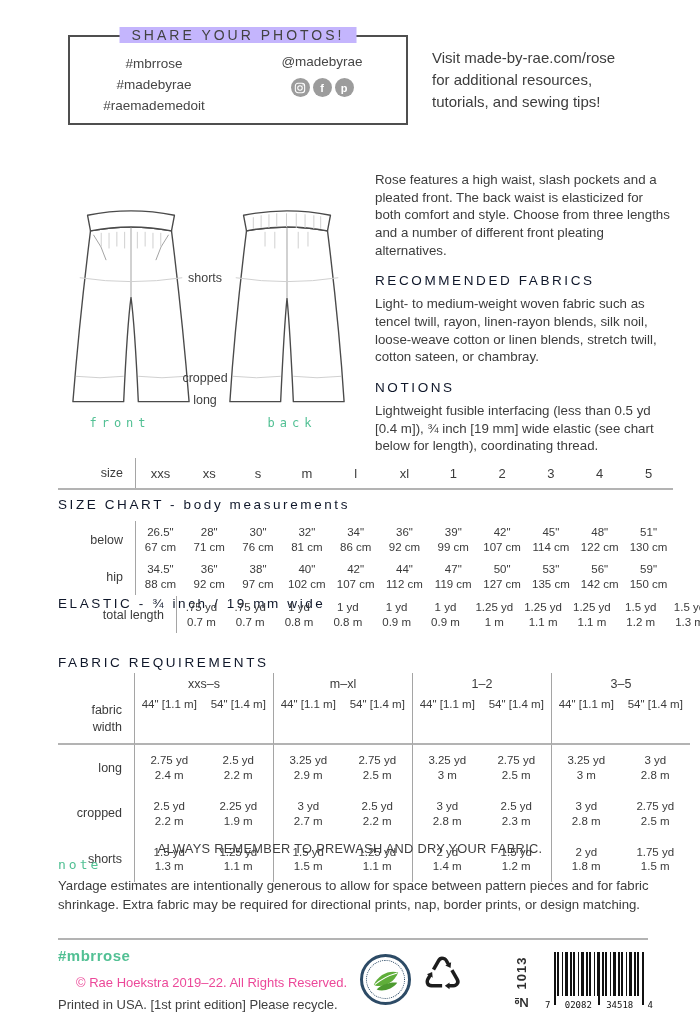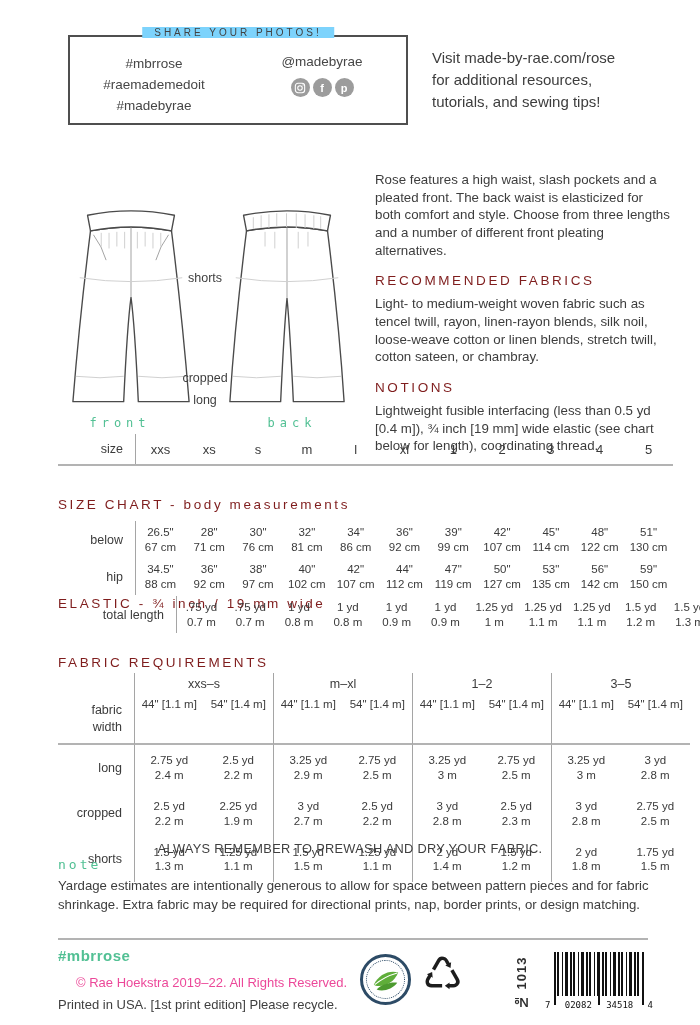--- a/index.html
+++ b/index.html
@@ -5,22 +5,22 @@
   * { margin:0; padding:0; box-sizing:border-box; }
   html,body { background:#fff; }
   .page {
     position:relative; width:700px; height:1025px; background:#fff; overflow:hidden;
     font-family:"Liberation Sans", sans-serif; color:#3d3d3d;
   }
   
   .share-box { position:absolute; left:68px; top:35px; width:340px; height:90px;
     border:2px solid #4f4f4f; }
   .share-title { position:absolute; top:-10px; left:50%; transform:translateX(-50%);
-    background:#7dd3fc; padding:0 12px; white-space:nowrap;
-    font-size:10px; letter-spacing:3px; color:#424242; }
+    background:#c4b5fd; padding:0 12px; white-space:nowrap;
+    font-size:14px; letter-spacing:3px; color:#424242; }
   .share-cols { display:flex; height:100%; padding-top:17px; }
   .share-cols > div { flex:1; text-align:center; }
   .hashtags { font-size:13.5px; line-height:1.55; color:#464646; }
   .handle { font-size:13.5px; color:#464646; margin-bottom:9px; }
   .icons { display:flex; justify-content:center; gap:3px; }
   .sicon { width:19px; height:19px; border-radius:50%; background:#9c9c9c; color:#fff;
     display:inline-flex; align-items:center; justify-content:center;
     font-size:11px; font-weight:bold; }
   
   .visit { position:absolute; left:432px; top:47px; width:256px;
@@ -33,27 +33,27 @@
   .len-label { position:absolute; left:147px; transform:translateX(-50%);
     font-size:12.5px; color:#3f3f3f; white-space:nowrap; }
   .len-shorts { top:68px; } .len-cropped { top:168px; } .len-long { top:190px; }
   .view-label { position:absolute; top:213px; transform:translateX(-50%);
     font-family:"DejaVu Sans Mono", monospace; font-size:12px; letter-spacing:5px;
     color:#52c094; }
   .view-front { left:62px; } .view-back { left:234px; }
   
   .right-col { position:absolute; left:375px; top:171px; width:296px; }
   .para { font-size:13.3px; line-height:1.33; color:#3d3d3d; }
-  .ghead { color:#7f1d1d; font-size:13.5px; letter-spacing:2.6px; font-weight:normal;
+  .ghead { color:#0f172a; font-size:13.5px; letter-spacing:2.6px; font-weight:normal;
     white-space:nowrap; }
   .right-col .ghead { margin:14px 0 7px; }
   
   .abs { position:absolute; }
   .htitle { position:absolute; left:58px; }
-  #size-strip { left:58px; top:434px; width:615px; display:flex; height:32px;
+  #size-strip { left:58px; top:458px; width:615px; display:flex; height:32px;
     border-bottom:2px solid #b3b3b3; font-size:13px; color:#3b3b3b; }
   .rlabel { width:78px; display:flex; align-items:center; justify-content:flex-end;
     padding-right:12px; border-right:1px solid #a5a5a5; font-size:12.5px; color:#3b3b3b; }
   .cell { flex:1; display:flex; flex-direction:column; align-items:center;
     justify-content:center; text-align:center; }
   #body-table, #elastic-table { left:58px; top:521px; width:615px; }
   #elastic-table { top:596px;margin-left:41px; }
   .trow { display:flex; height:37px; }
   .two { font-size:11.5px; line-height:1.3; color:#3b3b3b; }
   
@@ -108,22 +108,22 @@
 </head>
 <body>
 
 <div class="page">
 
   <div class="share-box">
     <div class="share-title">SHARE YOUR PHOTOS!</div>
     <div class="share-cols">
       <div>
         <div class="hashtags">#mbrrose</div>
+        <div class="hashtags">#madebyrae</div>
         <div class="hashtags">#raemademedoit</div>
-        <div class="hashtags">#madebyrae</div>
       </div>
       <div>
         <div class="handle">@madebyrae</div>
         <div class="icons">
           <span class="sicon">
             <svg width="12" height="12" viewBox="0 0 18 18" fill="none" stroke="#fff" stroke-width="1.6">
               <rect x="2" y="2" width="14" height="14" rx="4"></rect>
                 <circle cx="9" cy="9" r="3.4"></circle>
               <circle cx="13.6" cy="4.4" r="1" fill="#fff" stroke="none"></circle>
             </svg>

